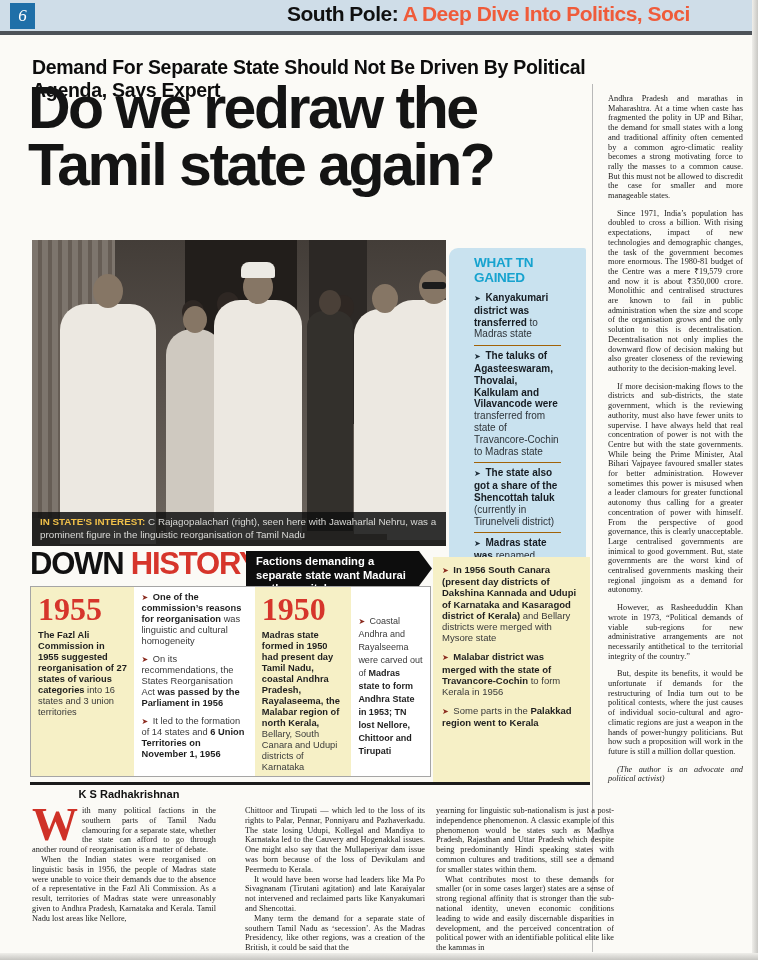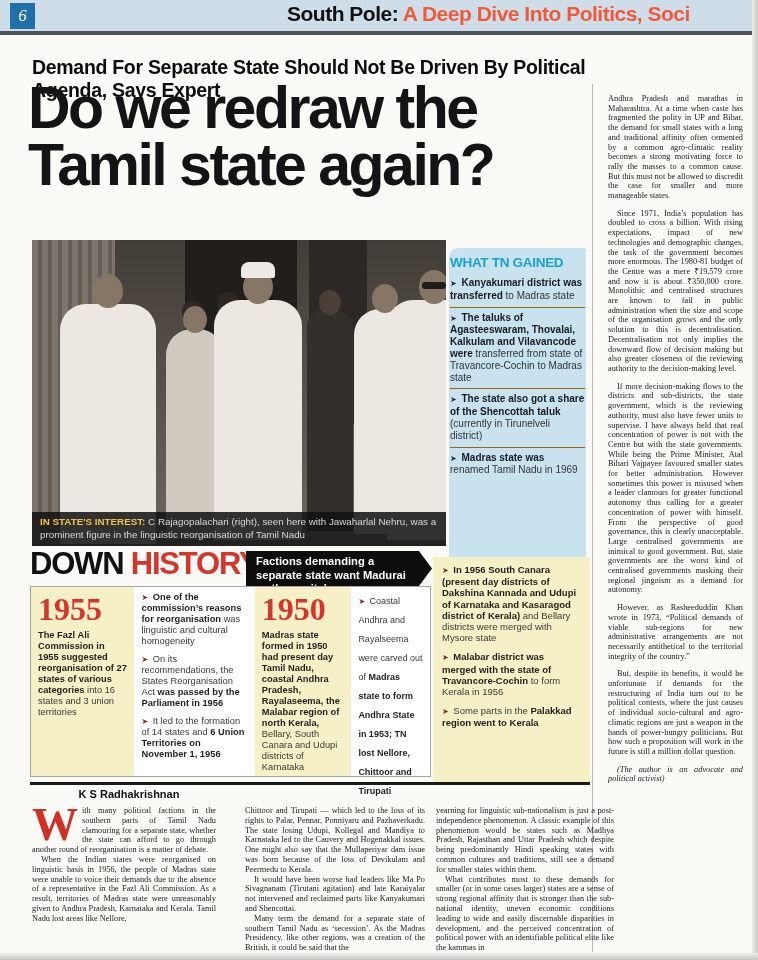--- a/index.html
+++ b/index.html
@@ -35,21 +35,21 @@
             border-radius:8px 8px 2px 2px;background:#eceae4;}
   .fig .glasses{position:absolute;top:12px;left:3px;width:24px;height:7px;border-radius:3px;background:#1c1c1c;}
   .fig .body{margin:-4px auto 0;background:#ece8e1;border-radius:26px 26px 0 0;}
   .fig.dark .head{background:#4a4038;width:22px;height:25px;}
   .fig.dark .body{background:#33302c;border-radius:16px 16px 0 0;}
   .photo-caption{position:absolute;left:0;bottom:0;width:100%;background:rgba(16,16,16,0.85);
                  padding:4px 8px 5px;box-sizing:border-box;font-size:9.8px;line-height:12.5px;color:#d9d9d6;}
   .photo-caption .cap-label{color:#f0c04a;font-weight:bold;}
   
   .sidebar{position:absolute;left:449px;top:248px;width:137px;height:312px;background:#c9e2ef;
-           border-radius:9px 2px 2px 2px;padding:7px 1px;box-sizing:border-box;}
+           border-radius:9px 2px 2px 2px;padding:7px 25px;box-sizing:border-box;}
   .sidebar h3{margin:0 0 3px;font-size:13.5px;color:#17a3cf;letter-spacing:-0.3px;}
   .sb-item{font-size:10px;line-height:11.8px;color:#2e3338;padding:4px 0 5px;
            border-bottom:1px solid #a16207;}
   .sb-item:last-child{border-bottom:none;}
   .sb-item .arrow{color:#1c2b36;font-size:8px;margin-right:2px;}
   .sb-item b{color:#161c22;}
   
   .vrule{position:absolute;left:592px;top:84px;width:1px;height:868px;background:#b8b8b8;}
   .right-col{position:absolute;left:600px;top:86px;width:151px;height:866px;overflow:hidden;
              font-family:"Liberation Serif",serif;font-size:8.3px;line-height:9.7px;
@@ -70,21 +70,21 @@
             color:#fff;font-size:11.2px;font-weight:bold;line-height:13.5px;
             padding:4px 22px 4px 10px;box-sizing:border-box;}
   .strip{position:absolute;left:30px;top:586px;width:401px;height:191px;border:1px solid #a5a5a5;
          background:#fff;display:flex;box-sizing:border-box;}
   .ybox{background:#f6f0c6;}
   .strip-col{padding:5px 7px;box-sizing:border-box;font-size:9.3px;line-height:11px;color:#3a3a3a;}
   .strip-col b{color:#1f1f1f;}
   .c1955{width:104px;}
   .cb1955{width:121px;}
   .c1950{width:97px;}
-  .ccoastal{width:79px;font-size:9px;line-height:19px;}
+  .ccoastal{width:79px;font-size:9px;line-height:13px;margin-top:23px;}
   .year{font-family:"Liberation Serif",serif;font-size:32px;font-weight:bold;color:#d6352b;
         line-height:1;margin:1px 0 5px;}
   .hbul{margin-bottom:7px;}
   .hbul .arrow{color:#8a2a1e;font-size:8px;margin-right:2px;}
   .rightbox{position:absolute;left:433px;top:557px;width:157px;height:225px;background:#f6f0c6;
             padding:7px 9px;box-sizing:border-box;font-size:9.5px;line-height:11.2px;color:#3a3a3a;}
   .rightbox b{color:#1f1f1f;}
   .rightbox .hbul{margin-bottom:8px;}
   .blackrule{position:absolute;left:30px;top:782px;width:560px;height:3px;background:#1b1b1b;}
   

